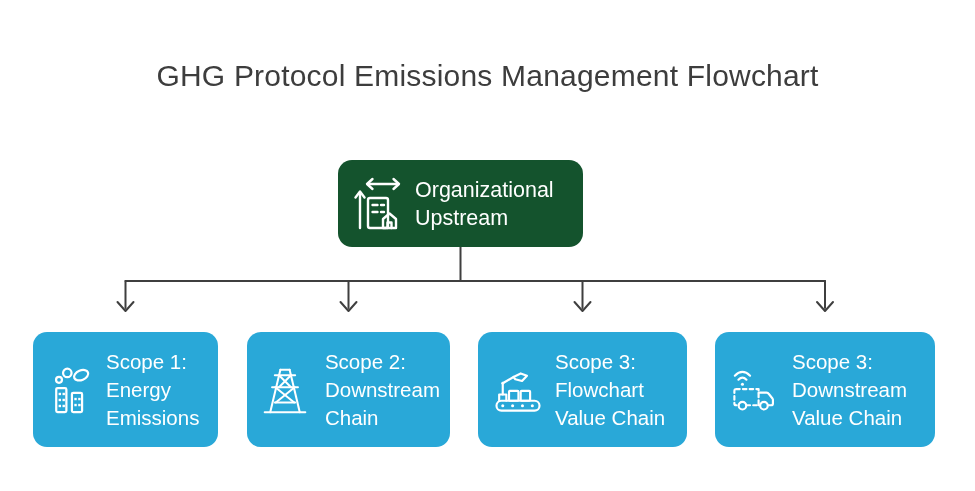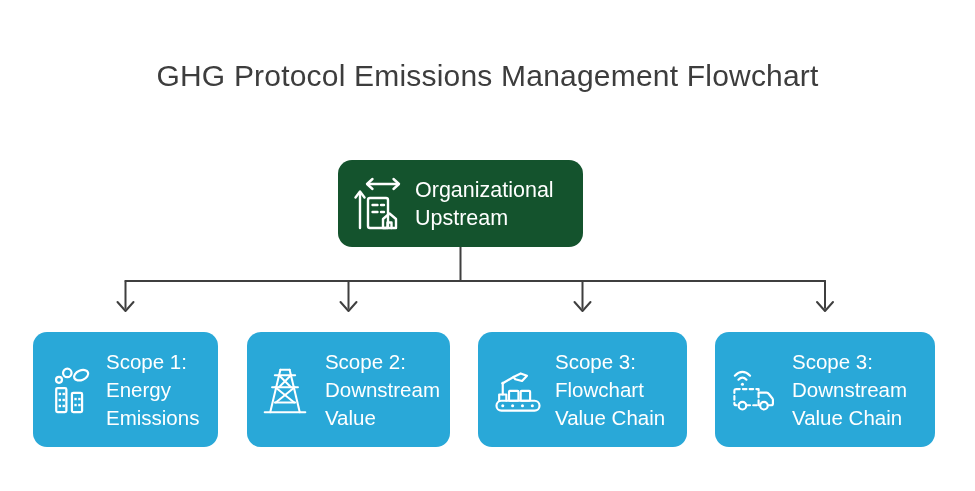--- a/index.html
+++ b/index.html
@@ -117,21 +117,21 @@
       <path d="M12 25 H40"></path>
       <path d="M19.5 12 L32.5 25"></path>
       <path d="M32.5 12 L19.5 25"></path>
       <path d="M15.5 25 L36 41.5"></path>
       <path d="M36.5 25 L16 41.5"></path>
       <path d="M15 41.5 H37"></path>
     </svg>
     <div class="label">
       <div>Scope 2:</div>
       <div>Downstream</div>
-      <div>Value</div>
+      <div>Chain</div>
     </div>
   </div>
 
   <div class="node node-3">
     <svg class="icon" width="52" height="48" viewBox="0 0 58 52" fill="none" stroke="#ffffff" stroke-width="2.4" stroke-linecap="round" stroke-linejoin="round">
       <rect x="5" y="38" width="48" height="11" rx="5.5"></rect>
       <g fill="#ffffff" stroke="none">
         <circle cx="12" cy="43.5" r="1.7"></circle>
         <circle cx="23" cy="43.5" r="1.7"></circle>
         <circle cx="34" cy="43.5" r="1.7"></circle>

